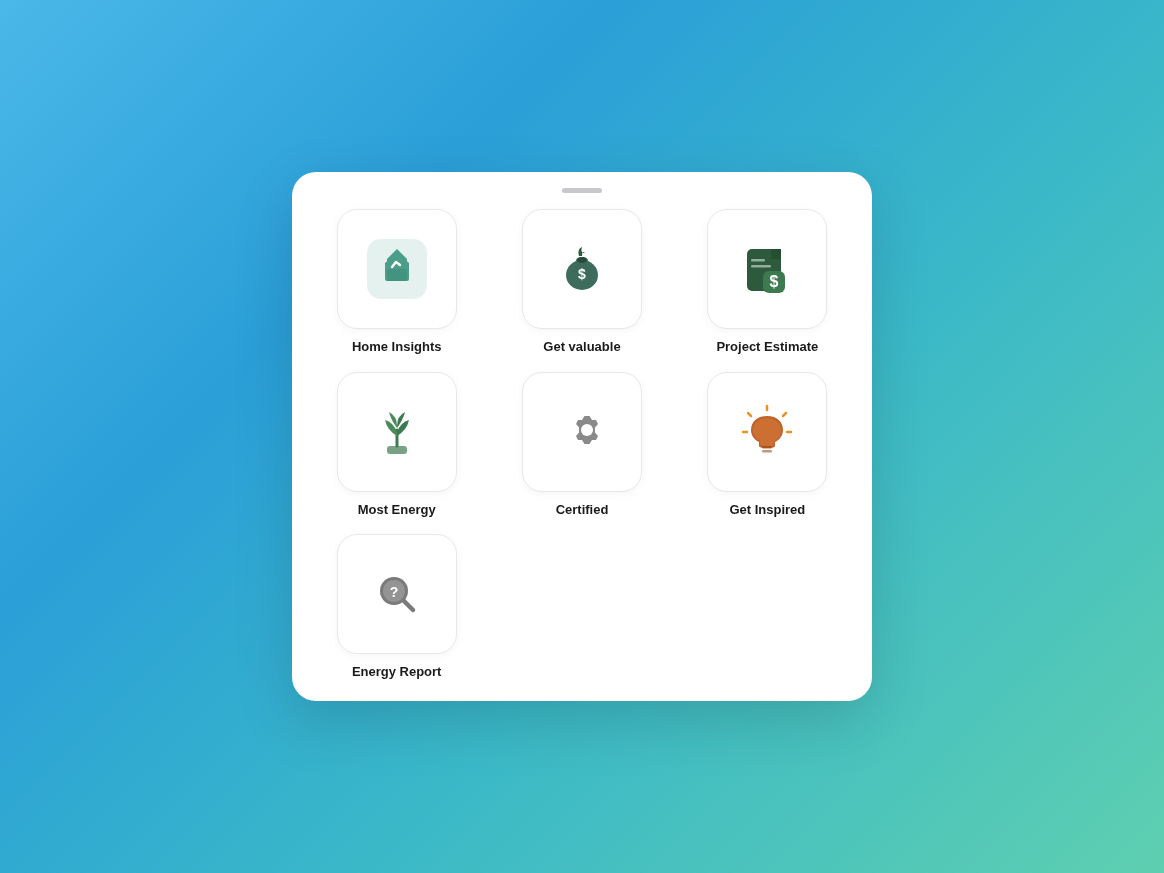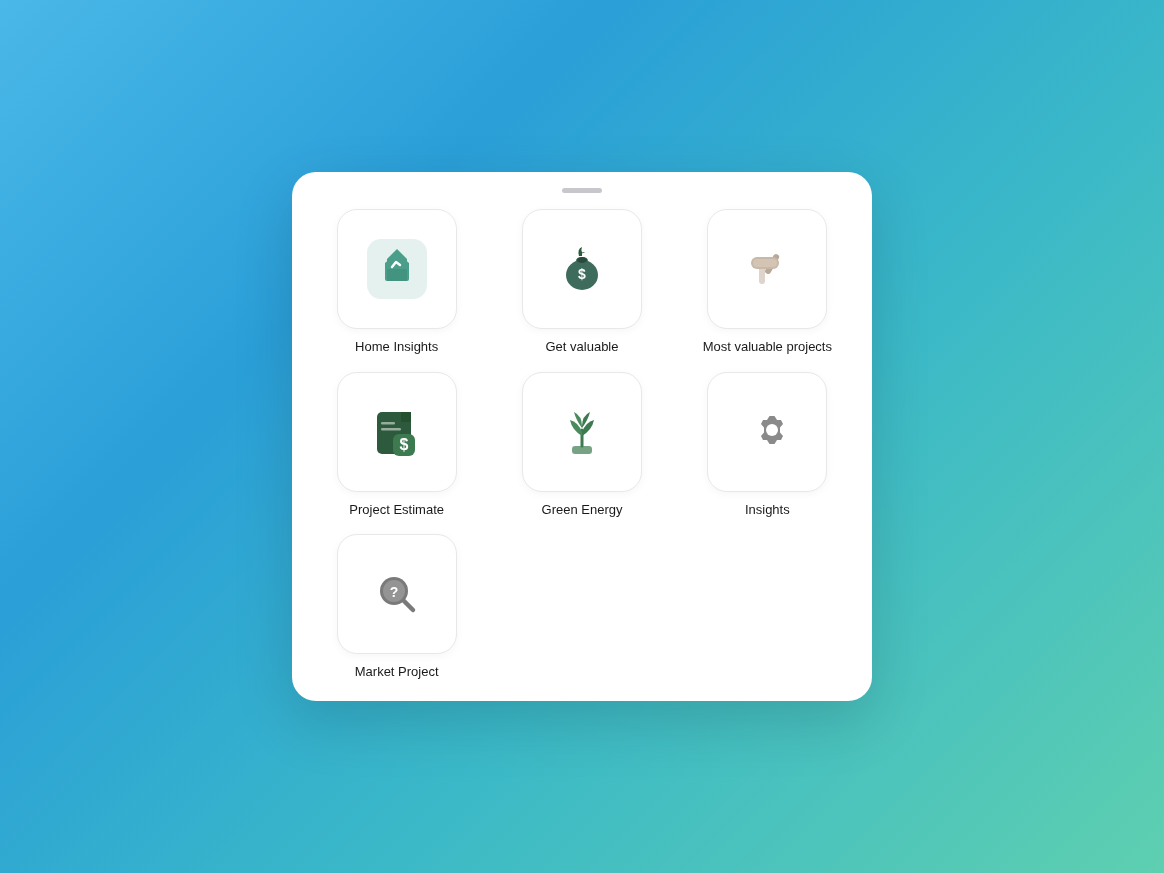--- a/index.html
+++ b/index.html
@@ -58,21 +58,21 @@
       border: 1px solid #e8e8e8;
       display: flex;
       align-items: center;
       justify-content: center;
       background: #ffffff;
       box-shadow: 0 2px 8px rgba(0,0,0,0.04);
     }
 
     .item-label {
       font-size: 13px;
-      font-weight: 400;
+      font-weight: 700;
       color: #1a1a1a;
       text-align: center;
       line-height: 1.3;
     }
   </style>
 </head>
 <body>
 
 <div class="panel">
   <div class="drag-handle"></div>
@@ -110,35 +110,20 @@
           <ellipse cx="30" cy="21" rx="5" ry="3" fill="#2a4a3c"></ellipse>
 
           <text x="30" y="40" text-anchor="middle" font-size="14" font-weight="bold" fill="white">$</text>
 
           <path d="M27 17 Q25 10 30 8 Q28 14 33 14 Q30 11 30 17" fill="#2d5a3c"></path>
         </svg>
       </div>
       <span class="item-label">Get valuable</span>
     </div>
 
-    <div class="grid-item">
-      <div class="icon-box">
-        <svg width="60" height="60" viewBox="0 0 60 60" fill="none">
-
-          <rect x="38" y="14" width="6" height="22" rx="3" fill="#b8a898" transform="rotate(30 38 14)"></rect>
-
-          <rect x="14" y="18" width="28" height="12" rx="6" fill="#c8b8a8"></rect>
-
-          <rect x="16" y="20" width="24" height="8" rx="4" fill="#d4c4b4"></rect>
-
-          <path d="M22 30 L22 42 Q22 45 25 45 Q28 45 28 42 L28 30" fill="#c8b8a8" opacity="0.6"></path>
-        </svg>
-      </div>
-      <span class="item-label">Most valuable projects</span>
-    </div>
 
     <div class="grid-item">
       <div class="icon-box">
         <svg width="60" height="60" viewBox="0 0 60 60" fill="none">
 
           <rect x="10" y="10" width="34" height="42" rx="5" fill="#2d5a3d"></rect>
 
           <path d="M34 10 L44 20 L34 20 Z" fill="#1e3d2a"></path>
           <rect x="34" y="10" width="10" height="10" rx="0" fill="#245030"></rect>
 
@@ -161,47 +146,67 @@
           <path d="M30 44 L30 28" stroke="#3d7a50" stroke-width="3" stroke-linecap="round"></path>
 
           <path d="M30 34 Q20 28 18 18 Q26 20 30 30" fill="#4a8a5c"></path>
 
           <path d="M30 34 Q40 28 42 18 Q34 20 30 30" fill="#3d7a50"></path>
 
           <path d="M30 26 Q24 18 22 10 Q30 14 30 24" fill="#4a8a5c"></path>
           <path d="M30 26 Q36 18 38 10 Q30 14 30 24" fill="#3d7a50"></path>
         </svg>
       </div>
-      <span class="item-label">Green Energy</span>
+      <span class="item-label">Most Energy</span>
     </div>
 
 
     <div class="grid-item">
       <div class="icon-box">
         <svg width="60" height="60" viewBox="0 0 60 60" fill="none">
 
           <g transform="translate(12, 12)">
             <path d="M18 6 L20.5 2 L25.5 2 L28 6 L32 6 L34 10 L31 13.5 L31 18.5 L34 22 L32 26 L28 26 L25.5 30 L20.5 30 L18 26 L14 26 L12 22 L15 18.5 L15 13.5 L12 10 L14 6 Z" fill="#8a8a8a"></path>
             <circle cx="23" cy="16" r="6" fill="white"></circle>
           </g>
         </svg>
       </div>
-      <span class="item-label">Insights</span>
-    </div>
-
+      <span class="item-label">Certified</span>
+    </div>
+
+    <div class="grid-item">
+      <div class="icon-box">
+        <svg width="60" height="60" viewBox="0 0 60 60" fill="none">
+
+          <line x1="30" y1="8" x2="30" y2="4" stroke="#e8922a" stroke-width="2.5" stroke-linecap="round"></line>
+          <line x1="46" y1="14" x2="49" y2="11" stroke="#e8922a" stroke-width="2.5" stroke-linecap="round"></line>
+          <line x1="14" y1="14" x2="11" y2="11" stroke="#e8922a" stroke-width="2.5" stroke-linecap="round"></line>
+          <line x1="50" y1="30" x2="54" y2="30" stroke="#e8922a" stroke-width="2.5" stroke-linecap="round"></line>
+          <line x1="10" y1="30" x2="6" y2="30" stroke="#e8922a" stroke-width="2.5" stroke-linecap="round"></line>
+
+          <path d="M30 14 C20 14 14 20 14 28 C14 34 18 38 22 40 L22 44 Q22 46 30 46 Q38 46 38 44 L38 40 C42 38 46 34 46 28 C46 20 40 14 30 14 Z" fill="#c0622a"></path>
+
+          <path d="M30 16 C22 16 16 22 16 28 C16 33 19 37 23 39 L23 42 Q23 44 30 44 Q37 44 37 42 L37 39 C41 37 44 33 44 28 C44 22 38 16 30 16 Z" fill="#d4783a" opacity="0.6"></path>
+
+          <rect x="25" y="44" width="10" height="2.5" rx="1.2" fill="#a05020" opacity="0.8"></rect>
+          <rect x="25" y="48" width="10" height="2.5" rx="1.2" fill="#a05020" opacity="0.6"></rect>
+        </svg>
+      </div>
+      <span class="item-label">Get Inspired</span>
+    </div>
 
     <div class="grid-item">
       <div class="icon-box">
         <svg width="60" height="60" viewBox="0 0 60 60" fill="none">
 
           <circle cx="27" cy="27" r="14" fill="#7a7a7a"></circle>
           <circle cx="27" cy="27" r="11" fill="#949494"></circle>
 
           <text x="27" y="33" text-anchor="middle" font-size="14" font-weight="bold" fill="white">?</text>
 
           <line x1="37" y1="37" x2="46" y2="46" stroke="#7a7a7a" stroke-width="4.5" stroke-linecap="round"></line>
         </svg>
       </div>
-      <span class="item-label">Market Project</span>
+      <span class="item-label">Energy Report</span>
     </div>
 
   </div>
 </div>
 
 </body></html>

